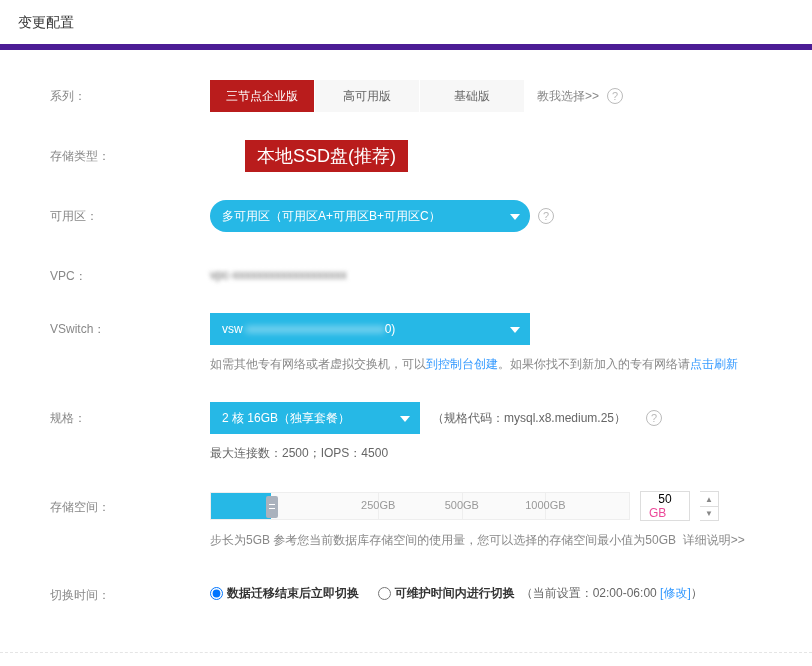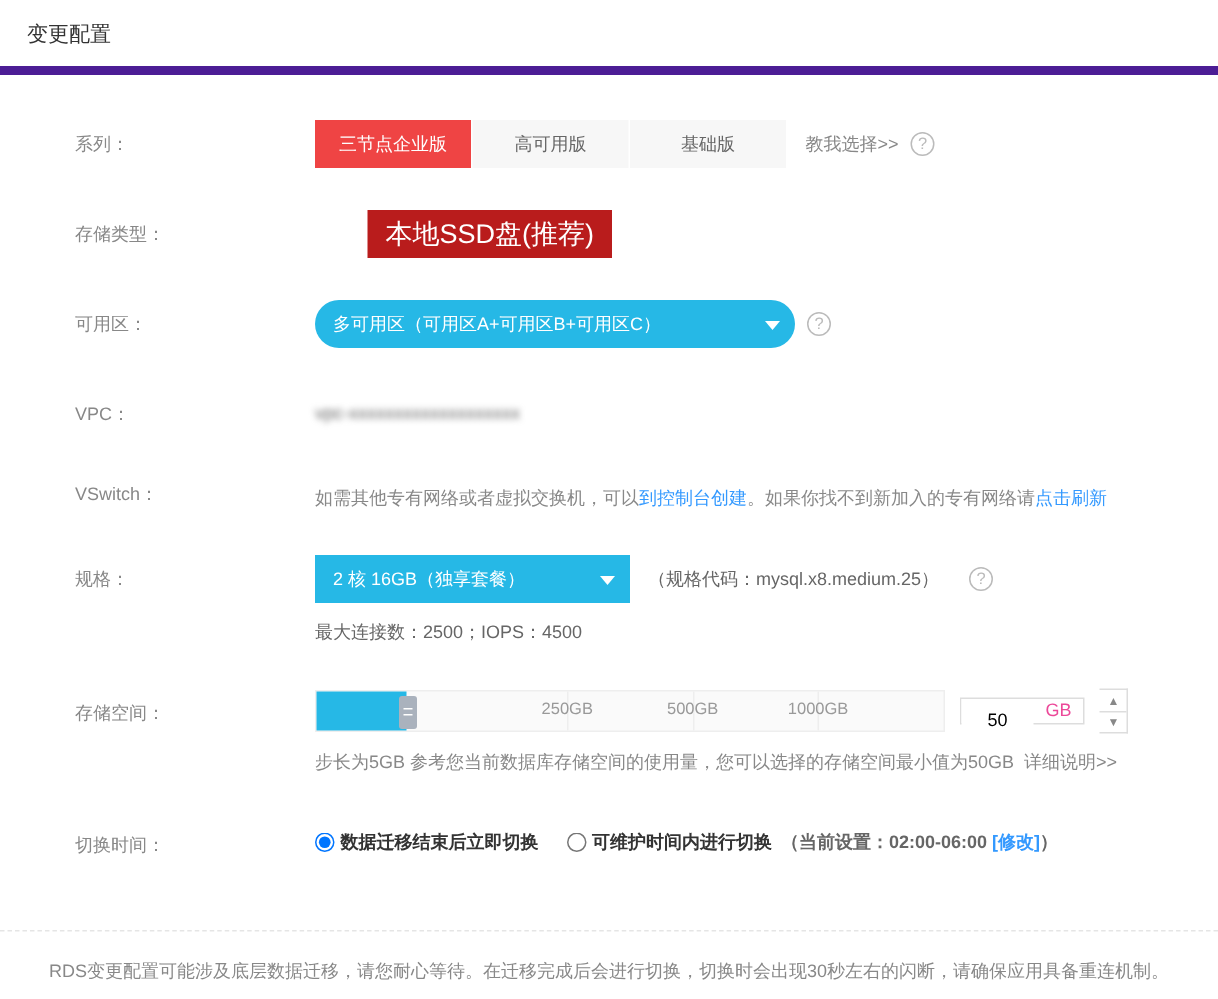--- a/index.html
+++ b/index.html
@@ -5,42 +5,42 @@
   * { box-sizing: border-box; margin: 0; padding: 0; }
   body { font-family: "Microsoft YaHei", "PingFang SC", sans-serif; font-size: 12px; color: #333; background: #fff; width: 812px; }
   .page { padding: 0; }
   .header { padding: 14px 18px 12px; border-bottom: 6px solid #4c1d95; font-size: 14px; color: #333; }
   .form { padding: 30px 18px 20px 50px; }
   .row { display: flex; align-items: flex-start; margin-bottom: 28px; }
   .label { width: 160px; flex-shrink: 0; color: #888; padding-top: 8px; font-size: 12px; }
   .content { flex: 1; }
   .btn-group { display: flex; align-items: center; }
   .tab-btn { min-width: 104px; height: 32px; line-height: 32px; text-align: center; font-size: 12px; cursor: pointer; background: #f7f7f7; color: #666; margin-right: 1px; }
-  .tab-btn.active { background: #ef4444; color: #fff; }
+  .tab-btn.active { background: #b91c1c; color: #fff; }
   .pill-btn { min-width: 120px; height: 32px; line-height: 32px; text-align: center; font-size: 18px; background: #b91c1c; color: #fff; cursor: pointer; padding: 0 12px; margin-left: 35px; }
   .select { position: relative; display: inline-flex; align-items: center; height: 32px; background: #26b8e6; color: #fff; padding: 0 36px 0 12px; cursor: pointer; min-width: 200px; }
   .select .caret { position: absolute; right: 10px; top: 50%; transform: translateY(-50%); }
   .select.wide { width: 320px; border-radius: 16px; }
   .spec-row { display: flex; align-items: center; gap: 12px; }
   .spec-select { width: 210px; }
   .help-link { color: #888; margin-left: 12px; cursor: pointer; font-size: 12px; }
   .help-icon { display: inline-flex; align-items: center; justify-content: center; width: 16px; height: 16px; border: 1px solid #bbb; border-radius: 50%; color: #bbb; font-size: 11px; margin-left: 8px; cursor: pointer; }
   .vpc-text { color: #666; padding-top: 8px; filter: blur(2px); }
   .hint { color: #888; font-size: 12px; margin-top: 10px; line-height: 1.6; }
   .hint a, .link { color: #3399ff; cursor: pointer; }
   .spec-meta { color: #666; font-size: 12px; }
   .storage-wrap { display: flex; align-items: center; gap: 10px; }
   .slider { position: relative; width: 420px; height: 28px; background: #fafafa; border: 1px solid #eee; }
   .slider-track { position: absolute; top: 0; bottom: 0; left: 0; width: 60px; background: #26b8e6; }
   .slider-handle { position: absolute; left: 55px; top: 3px; width: 12px; height: 22px; background: #aab2bd; border-radius: 2px; cursor: pointer; }
   .slider-handle::before, .slider-handle::after { content: ""; position: absolute; left: 3px; right: 3px; top: 8px; height: 1px; background: #fff; }
   .slider-handle::after { top: 12px; }
   .slider-mark { position: absolute; top: 0; bottom: 0; width: 1px; background: #eee; }
   .slider-lbl { position: absolute; top: 6px; font-size: 11px; color: #999; transform: translateX(-50%); }
-  .num-input { display: flex; border: 1px solid #ddd; height: 18px; }
+  .num-input { display: flex; border: 1px solid #ddd; height: 30px; flex-direction: column; }
   .num-input input { border: none; width: 48px; height: 28px; text-align: center; font-size: 12px; outline: none; }
   .num-input .unit { padding: 0 8px; color: #ec4899; font-size: 12px; }
   .stepper { display: flex; flex-direction: column; height: 30px; border: 1px solid #ddd; border-left: none; }
   .stepper span { flex: 1; width: 18px; display: flex; align-items: center; justify-content: center; font-size: 8px; color: #888; cursor: pointer; }
   .stepper span:first-child { border-bottom: 1px solid #ddd; }
   .radio-row { display: flex; align-items: center; flex-wrap: wrap; gap: 6px; padding-top: 6px; font-size: 12px; }
   .radio-row label { display: flex; align-items: center; gap: 4px; cursor: pointer; color: #333; font-weight: 600; }
   .radio-row input[type=radio] { margin: 0; }
   .footer { border-top: 1px dashed #e5e5e5; padding: 18px 18px; color: #888; font-size: 12px; text-align: center; }
   .blur { filter: blur(3px); }
@@ -96,20 +96,28 @@
   <div class="row">
     <div class="label">VPC：</div>
     <div class="content">
       <div class="vpc-text">vpc-xxxxxxxxxxxxxxxxxxx</div>
     </div>
   </div>
 
   <div class="row">
     <div class="label">VSwitch：</div>
     <div class="content">
+      <div class="select" style="width:320px;">
+        <span style="display:inline-block;"><span>vsw</span><span class="blur">-xxxxxxxxxxxxxxxxxxxxxxx</span><span>0)</span></span>
+        <span class="caret">
+          <svg class="caret-svg" viewBox="0 0 10 6">
+                <path d="M0 0 L5 6 L10 0 Z" fill="#fff"></path>
+              </svg>
+        </span>
+      </div>
       <div class="hint">
         <span>如需其他专有网络或者虚拟交换机，可以</span><a class="link">到控制台创建</a><span>。如果你找不到新加入的专有网络请</span><a class="link">点击刷新</a>
       </div>
     </div>
   </div>
 
   <div class="row">
     <div class="label">规格：</div>
     <div class="content">
       <div class="spec-row">
@@ -163,21 +171,21 @@
       <div class="radio-row">
         <label>
           <input type="radio" name="sw" checked="" style="">
           <span>数据迁移结束后立即切换</span>
         </label>
         &nbsp;&nbsp;
         <label>
           <input type="radio" name="sw" style="">
           <span>可维护时间内进行切换</span>
         </label>
-        <span style="font-weight:700;color:#666;">
+        <span style="font-weight:400;color:#666;">
           <span>（当前设置：</span><span>02:00-06:00</span>
           <a class="link">[修改]</a><span>）</span>
         </span>
       </div>
     </div>
   </div>
 
 </div>
 
 <div class="footer">RDS变更配置可能涉及底层数据迁移，请您耐心等待。在迁移完成后会进行切换，切换时会出现30秒左右的闪断，请确保应用具备重连机制。</div>

